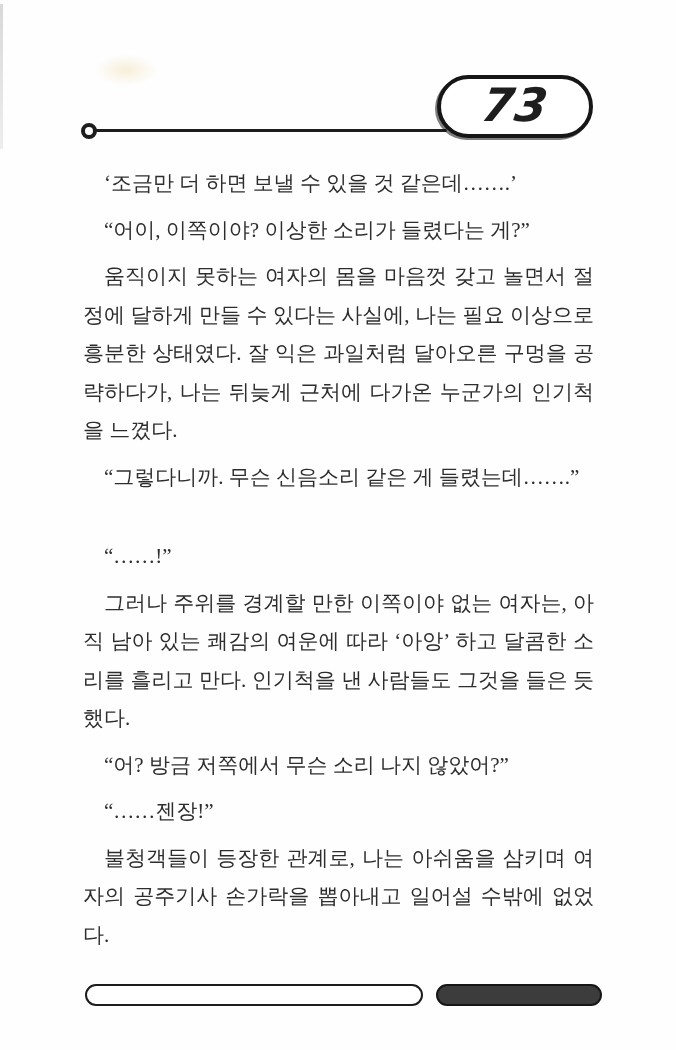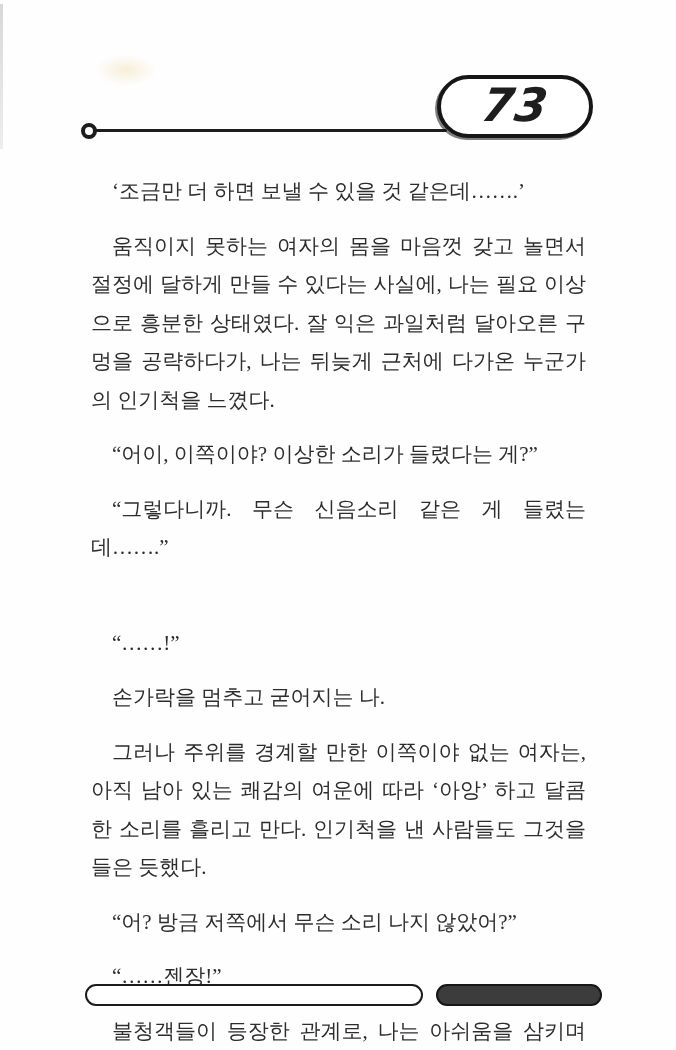--- a/index.html
+++ b/index.html
@@ -69,21 +69,21 @@
   
   .text-block {
     position: absolute; left: 75px; top: 156px;
     width: 527px;
     font-size: 21px;
     line-height: 38.5px;
     text-align: justify;
     color: #2d2d2d;
   }
   .para {
-    margin: 16px;
+    margin: 8px;
     text-indent: 21px;
     word-break: normal;
   }
   .blank-line { height: 25px; }
 
   
   .footer-pill {
     position: absolute; left: 85px; top: 984px;
     width: 338px; height: 22px;
     box-sizing: border-box;
@@ -122,26 +122,25 @@
   <header>
     <span class="header-ring"></span>
     <span class="header-rule"></span>
     <div class="page-number-pill">
       <span class="page-number">73</span>
     </div>
   </header>
 
   <main class="text-block">
     <p class="para">‘조금만 더 하면 보낼 수 있을 것 같은데…….’</p>
+    <p class="para">“어이, 이쪽이야? 이상한 소리가 들렸다는 게?”</p>
     <p class="para">움직이지 못하는 여자의 몸을 마음껏 갖고 놀면서 절정에 달하게 만들 수 있다는 사실에, 나는 필요 이상으로 흥분한 상태였다. 잘 익은 과일처럼 달아오른 구멍을 공략하다가, 나는 뒤늦게 근처에 다가온 누군가의 인기척을 느꼈다.</p>
-    <p class="para">“어이, 이쪽이야? 이상한 소리가 들렸다는 게?”</p>
     <p class="para">“그렇다니까. 무슨 신음소리 같은 게 들렸는데…….”</p>
     <div class="blank-line"></div>
     <p class="para">“……!”</p>
-    <p class="para">손가락을 멈추고 굳어지는 나.</p>
     <p class="para">그러나 주위를 경계할 만한 이쪽이야 없는 여자는, 아직 남아 있는 쾌감의 여운에 따라 ‘아앙’ 하고 달콤한 소리를 흘리고 만다. 인기척을 낸 사람들도 그것을 들은 듯했다.</p>
     <p class="para">“어? 방금 저쪽에서 무슨 소리 나지 않았어?”</p>
     <p class="para">“……젠장!”</p>
     <p class="para">불청객들이 등장한 관계로, 나는 아쉬움을 삼키며 여자의 공주기사 손가락을 뽑아내고 일어설 수밖에 없었다.</p>
   </main>
 
   <footer>
     <div class="footer-pill"></div>
     <div class="footer-badge">
       <span>최면게임 ~타락하는 공주기사~</span>

